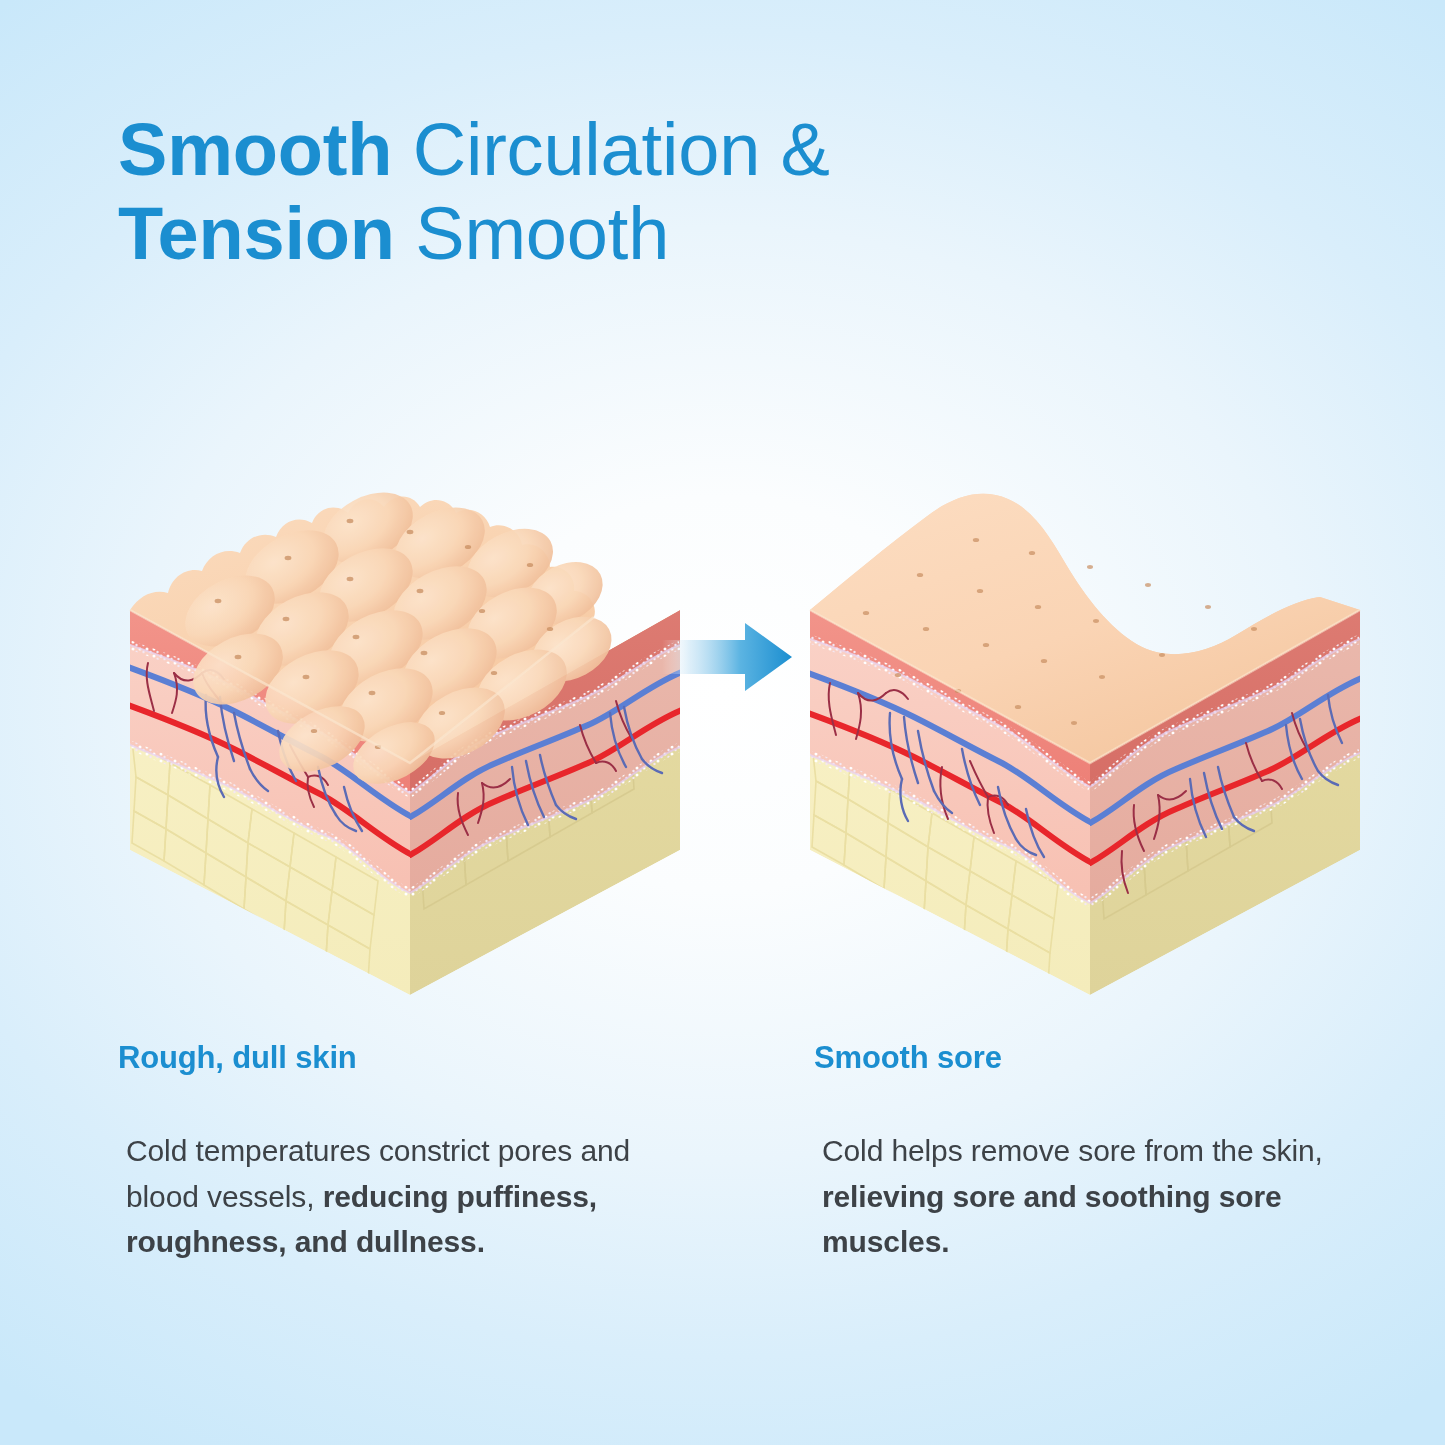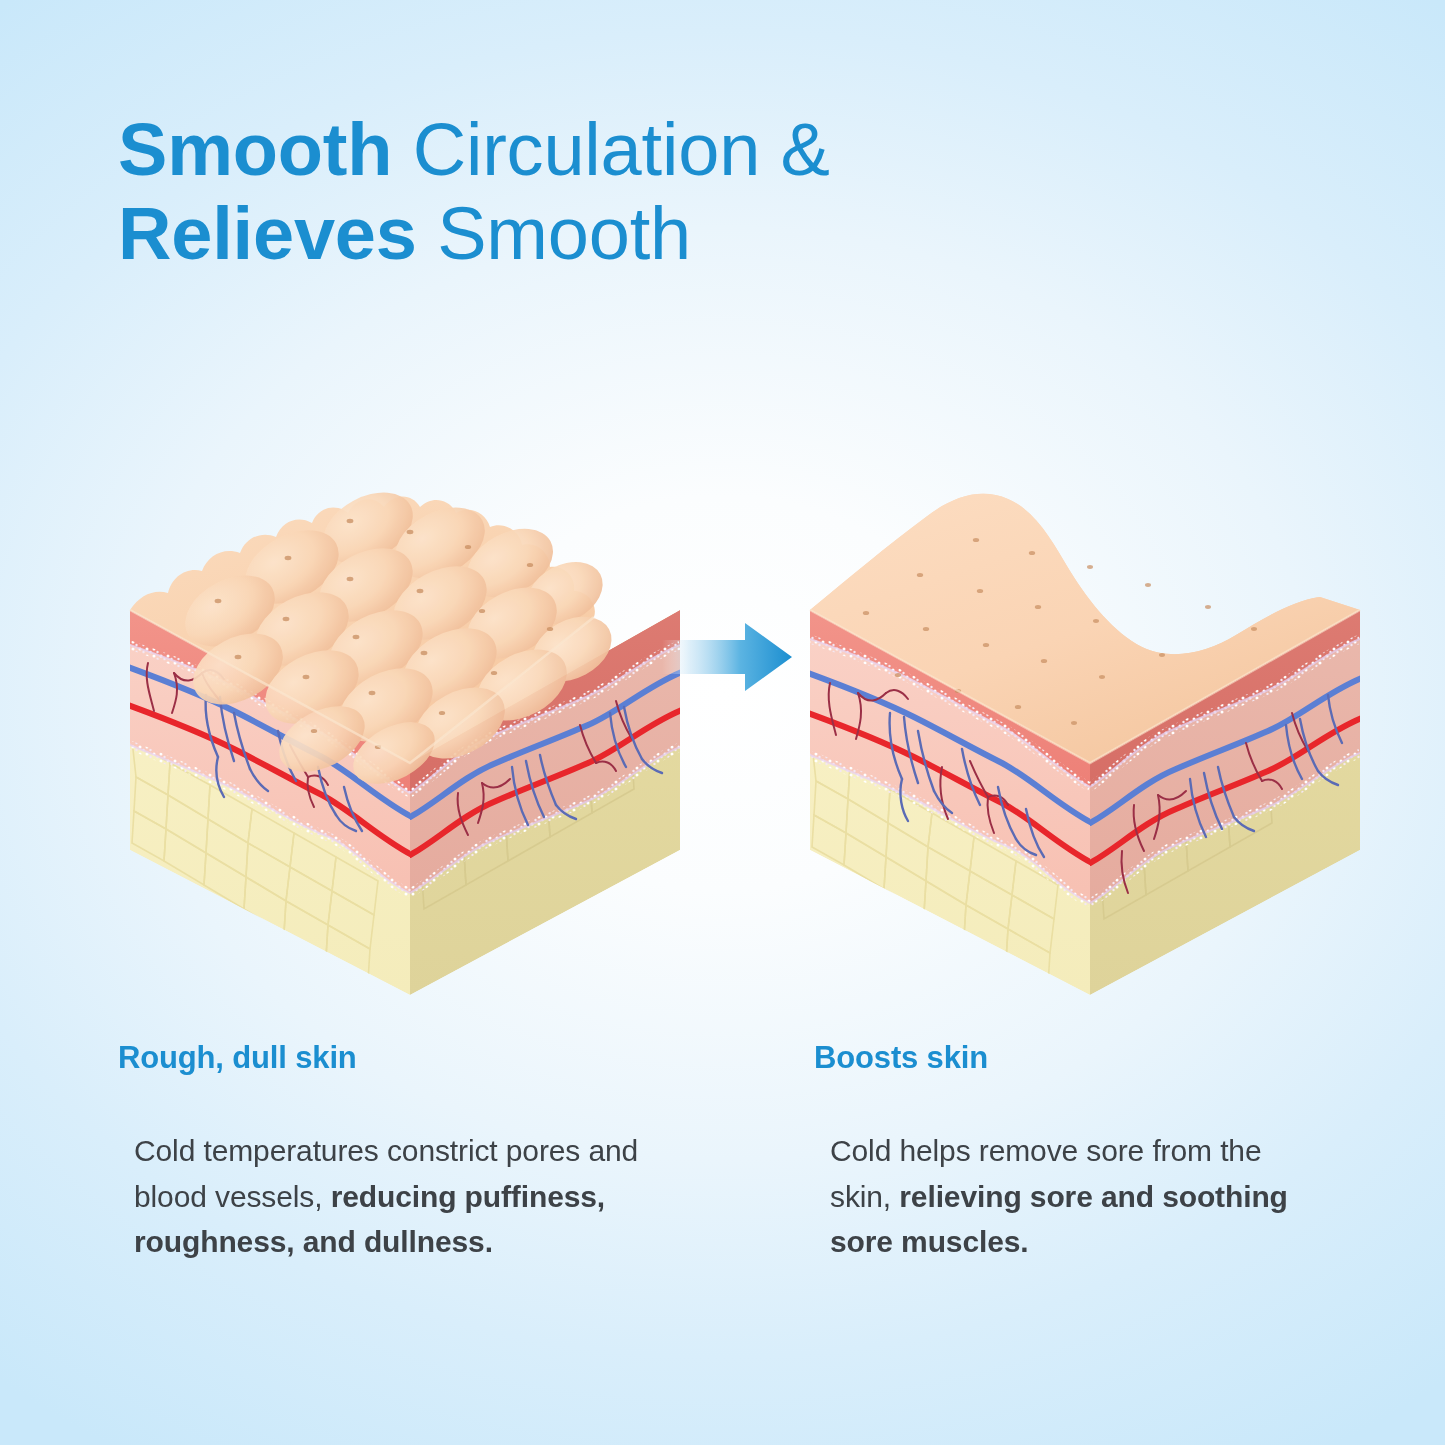--- a/index.html
+++ b/index.html
@@ -76,32 +76,32 @@
     letter-spacing: -0.005em;
     margin: 0 0 52px 0;
     white-space: nowrap;
   }
   .col-body {
     font-size: 30px;
     line-height: 1.52;
     color: #3d4247;
     font-weight: 400;
     letter-spacing: -0.004em;
-    margin: 16px;
+    margin: 8px;
   }
   .col-body b { font-weight: 700; }
 </style>
 </head>
 <body>
 
 <div id="poster">
 
   <div id="headline">
     <span class="hl-line"><span class="hl-strong">Smooth</span> <span class="hl-light">Circulation &amp;</span></span>
-    <span class="hl-line"><span class="hl-strong">Relieves</span> <span class="hl-light">Smooth</span></span>
+    <span class="hl-line"><span class="hl-strong">Tension</span> <span class="hl-light">Smooth</span></span>
   </div>
 
   <div id="illustration">
     <svg width="1445" height="620" viewBox="0 0 1445 620" xmlns="http://www.w3.org/2000/svg">
       <defs>
 
         <linearGradient id="gTopRough" x1="0" y1="0" x2="0.55" y2="1">
           <stop offset="0%" stop-color="#fbdcc0"></stop>
           <stop offset="45%" stop-color="#f9d4b2"></stop>
           <stop offset="100%" stop-color="#f6c79f"></stop>
@@ -557,19 +557,19 @@
   </div>
 
   <div id="columns">
 
     <div class="col col-left">
       <p class="col-heading">Rough, dull skin</p>
       <p class="col-body"><span>Cold temperatures constrict pores and blood vessels, </span><b>reducing puffiness, roughness, and dullness.</b></p>
     </div>
 
     <div class="col col-right">
-      <p class="col-heading">Boosts skin</p>
+      <p class="col-heading">Smooth sore</p>
       <p class="col-body"><span>Cold helps remove sore from the skin, </span><b>relieving sore and soothing sore muscles.</b></p>
     </div>
 
   </div>
 
 </div>
 
 </body></html>

